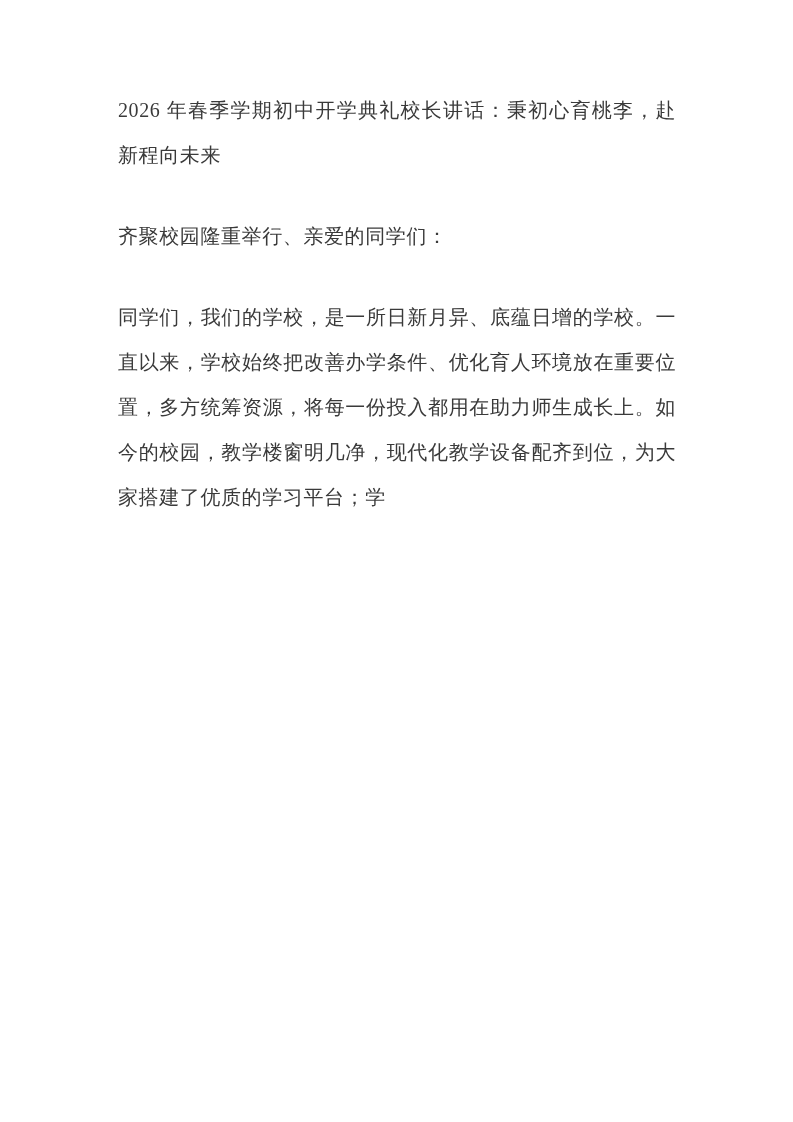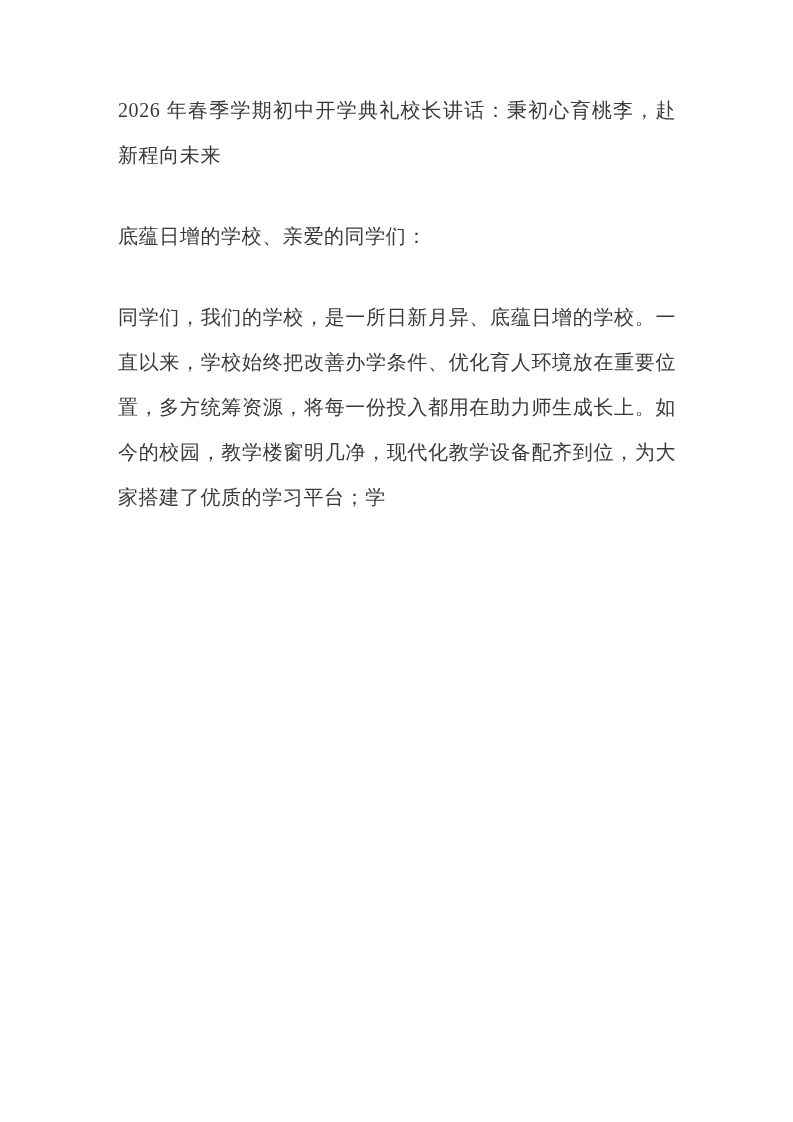--- a/index.html
+++ b/index.html
@@ -34,16 +34,16 @@
   .para:last-child {
     margin-bottom: 16px;
   }
 </style>
 </head>
 <body>
 
 <div class="page">
   <div class="content">
     <p class="para">2026 年春季学期初中开学典礼校长讲话：秉初心育桃李，赴新程向未来</p>
-    <p class="para">底蕴日增的学校、亲爱的同学们：</p>
+    <p class="para">齐聚校园隆重举行、亲爱的同学们：</p>
     <p class="para">同学们，我们的学校，是一所日新月异、底蕴日增的学校。一直以来，学校始终把改善办学条件、优化育人环境放在重要位置，多方统筹资源，将每一份投入都用在助力师生成长上。如今的校园，教学楼窗明几净，现代化教学设备配齐到位，为大家搭建了优质的学习平台；学</p>
   </div>
 </div>
 
 </body></html>

